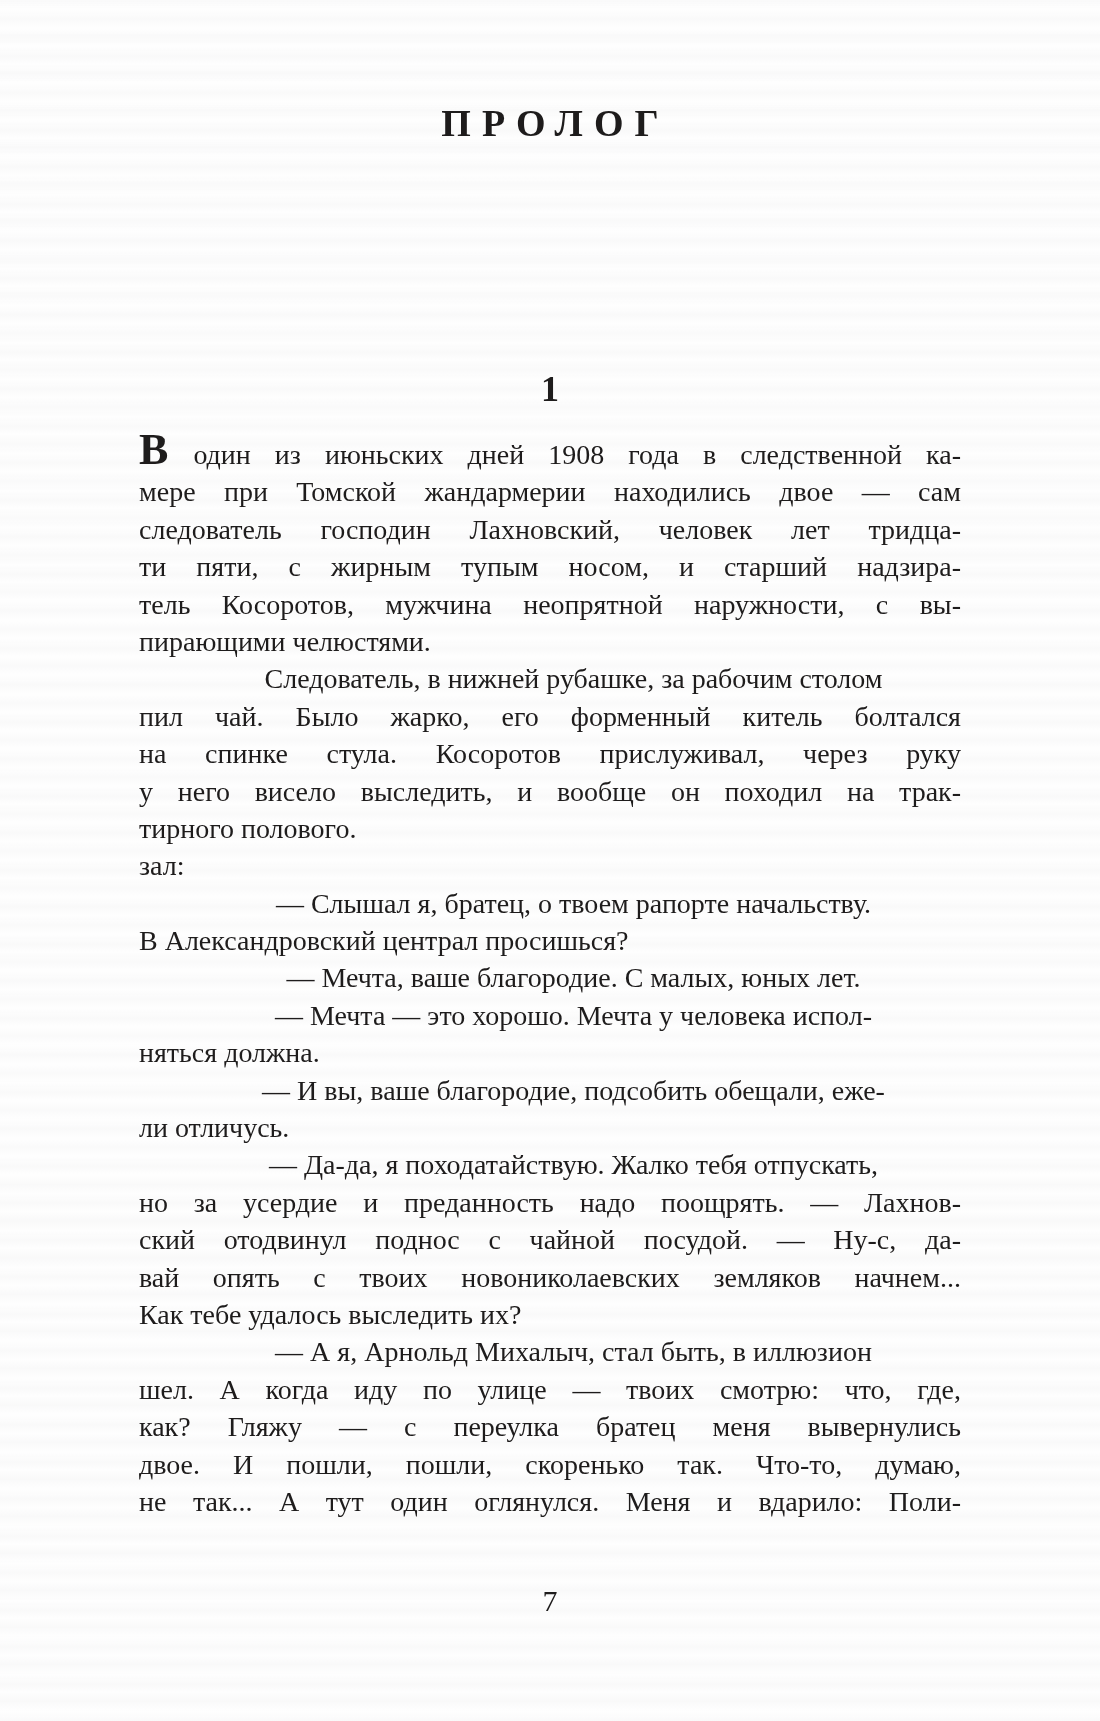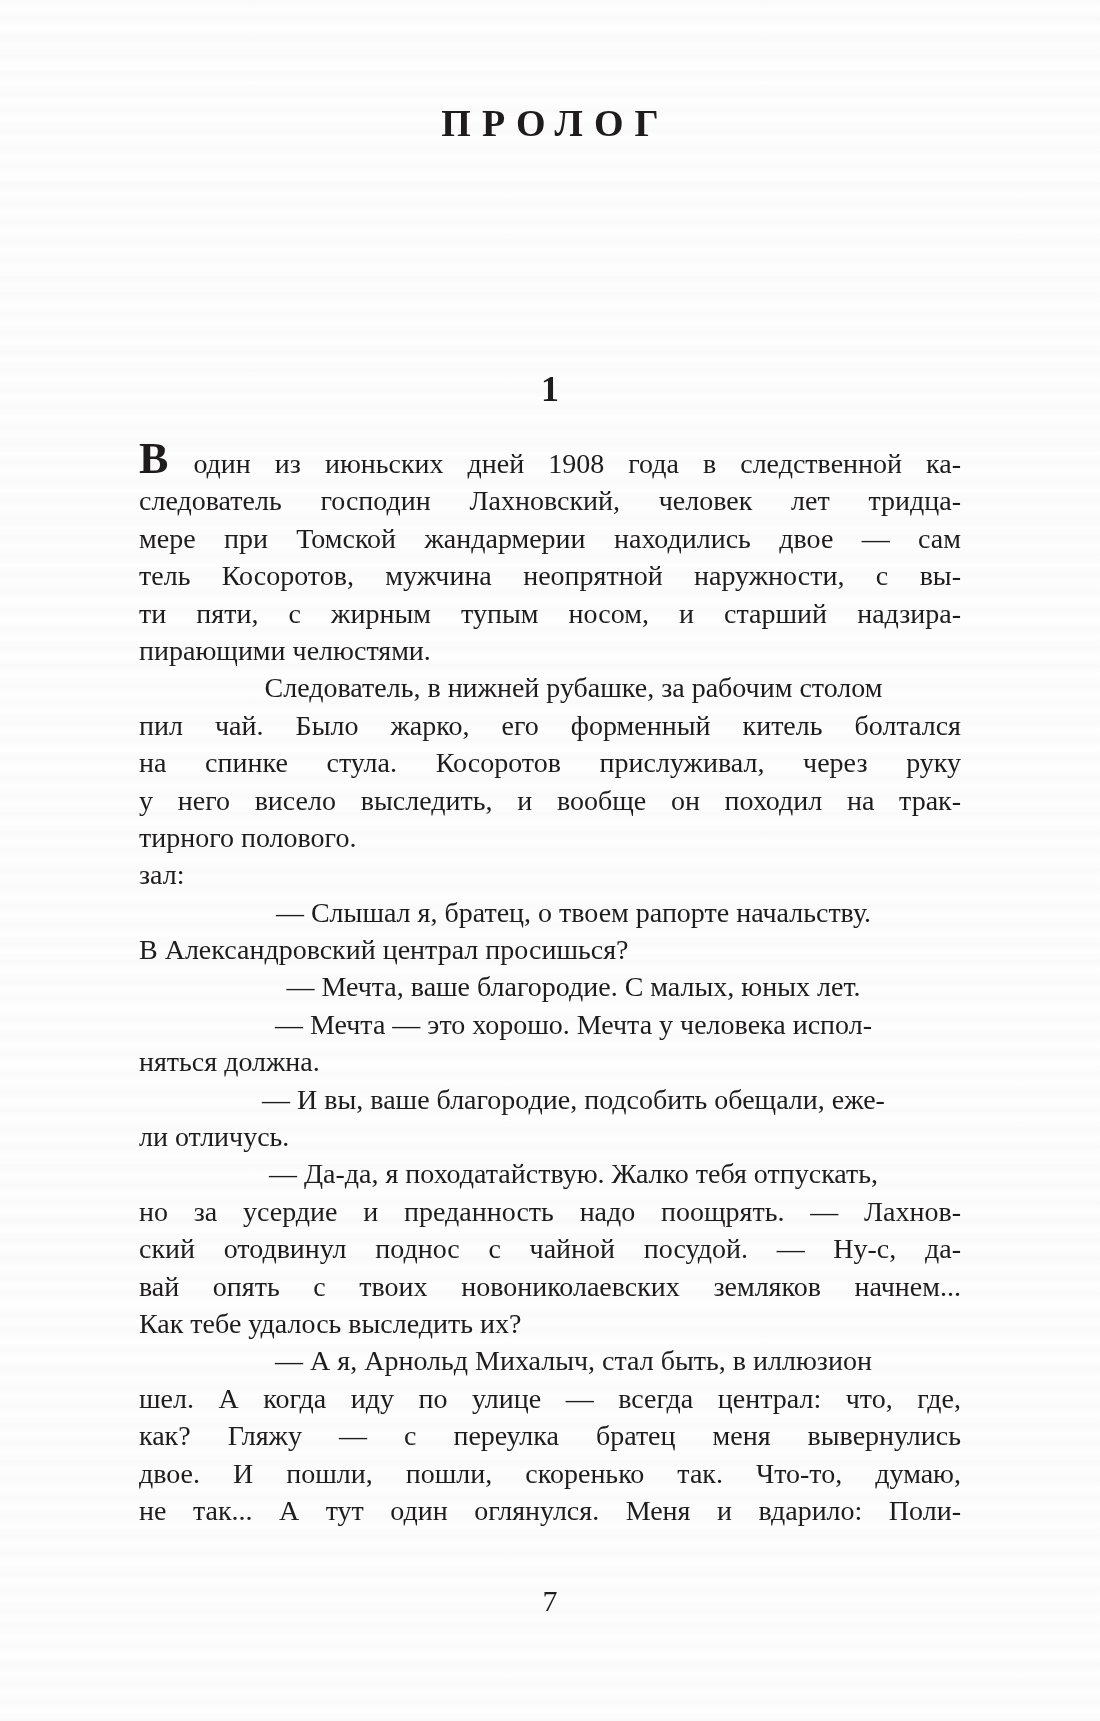--- a/index.html
+++ b/index.html
@@ -36,21 +36,21 @@
     position: absolute;
     top: 368px;
     left: 139px;
     width: 822px;
     text-align: center;
     font-size: 36px;
     font-weight: 600;
   }
   .body-text {
     position: absolute;
-    top: 445px;
+    top: 436px;
     left: 139px;
     width: 822px;
     font-size: 28px;
     line-height: 37.4px;
   }
   .paragraph { margin: 0; }
   .line {
     height: 37.4px;
     white-space: normal;
     overflow: visible;
@@ -103,24 +103,24 @@
 <div class="page">
   <div class="scan-tint"></div>
 
   <h1 class="title">ПРОЛОГ</h1>
 
   <div class="section-number">1</div>
 
   <div class="body-text">
       <div class="paragraph">
         <div class="line just"><span class="initial">В</span> один из июньских дней 1908 года в следственной ка-</div>
+        <div class="line just">мере при Томской жандармерии находились двое — сам</div>
         <div class="line just">следователь господин Лахновский, человек лет тридца-</div>
-        <div class="line just">мере при Томской жандармерии находились двое — сам</div>
+        <div class="line just">ти пяти, с жирным тупым носом, и старший надзира-</div>
         <div class="line just">тель Косоротов, мужчина неопрятной наружности, с вы-</div>
-        <div class="line just">ти пяти, с жирным тупым носом, и старший надзира-</div>
         <div class="line">пирающими челюстями.</div>
       </div>
       <div class="paragraph">
         <div class="line just indent">Следователь, в нижней рубашке, за рабочим столом</div>
         <div class="line just">пил чай. Было жарко, его форменный китель болтался</div>
         <div class="line just">на спинке стула. Косоротов прислуживал, через руку</div>
         <div class="line just">у него висело выследить, и вообще он походил на трак-</div>
         <div class="line">тирного полового.</div>
       </div>
       <div class="paragraph">
@@ -143,21 +143,21 @@
       </div>
       <div class="paragraph">
         <div class="line just indent">— Да-да, я походатайствую. Жалко тебя отпускать,</div>
         <div class="line just">но за усердие и преданность надо поощрять. — Лахнов-</div>
         <div class="line just">ский отодвинул поднос с чайной посудой. — Ну-с, да-</div>
         <div class="line just">вай опять с твоих новониколаевских земляков начнем...</div>
         <div class="line">Как тебе удалось выследить их?</div>
       </div>
       <div class="paragraph">
         <div class="line just indent">— А я, Арнольд Михалыч, стал быть, в иллюзион</div>
-        <div class="line just">шел. А когда иду по улице — всегда централ: что, где,</div>
+        <div class="line just">шел. А когда иду по улице — твоих смотрю: что, где,</div>
         <div class="line just">как? Гляжу — с переулка братец меня вывернулись</div>
         <div class="line just">двое. И пошли, пошли, скоренько так. Что-то, думаю,</div>
         <div class="line just">не так... А тут один оглянулся. Меня и вдарило: Поли-</div>
       </div>
     </div>
 
   <div class="page-number">7</div>
 </div>
 
 </body></html>

